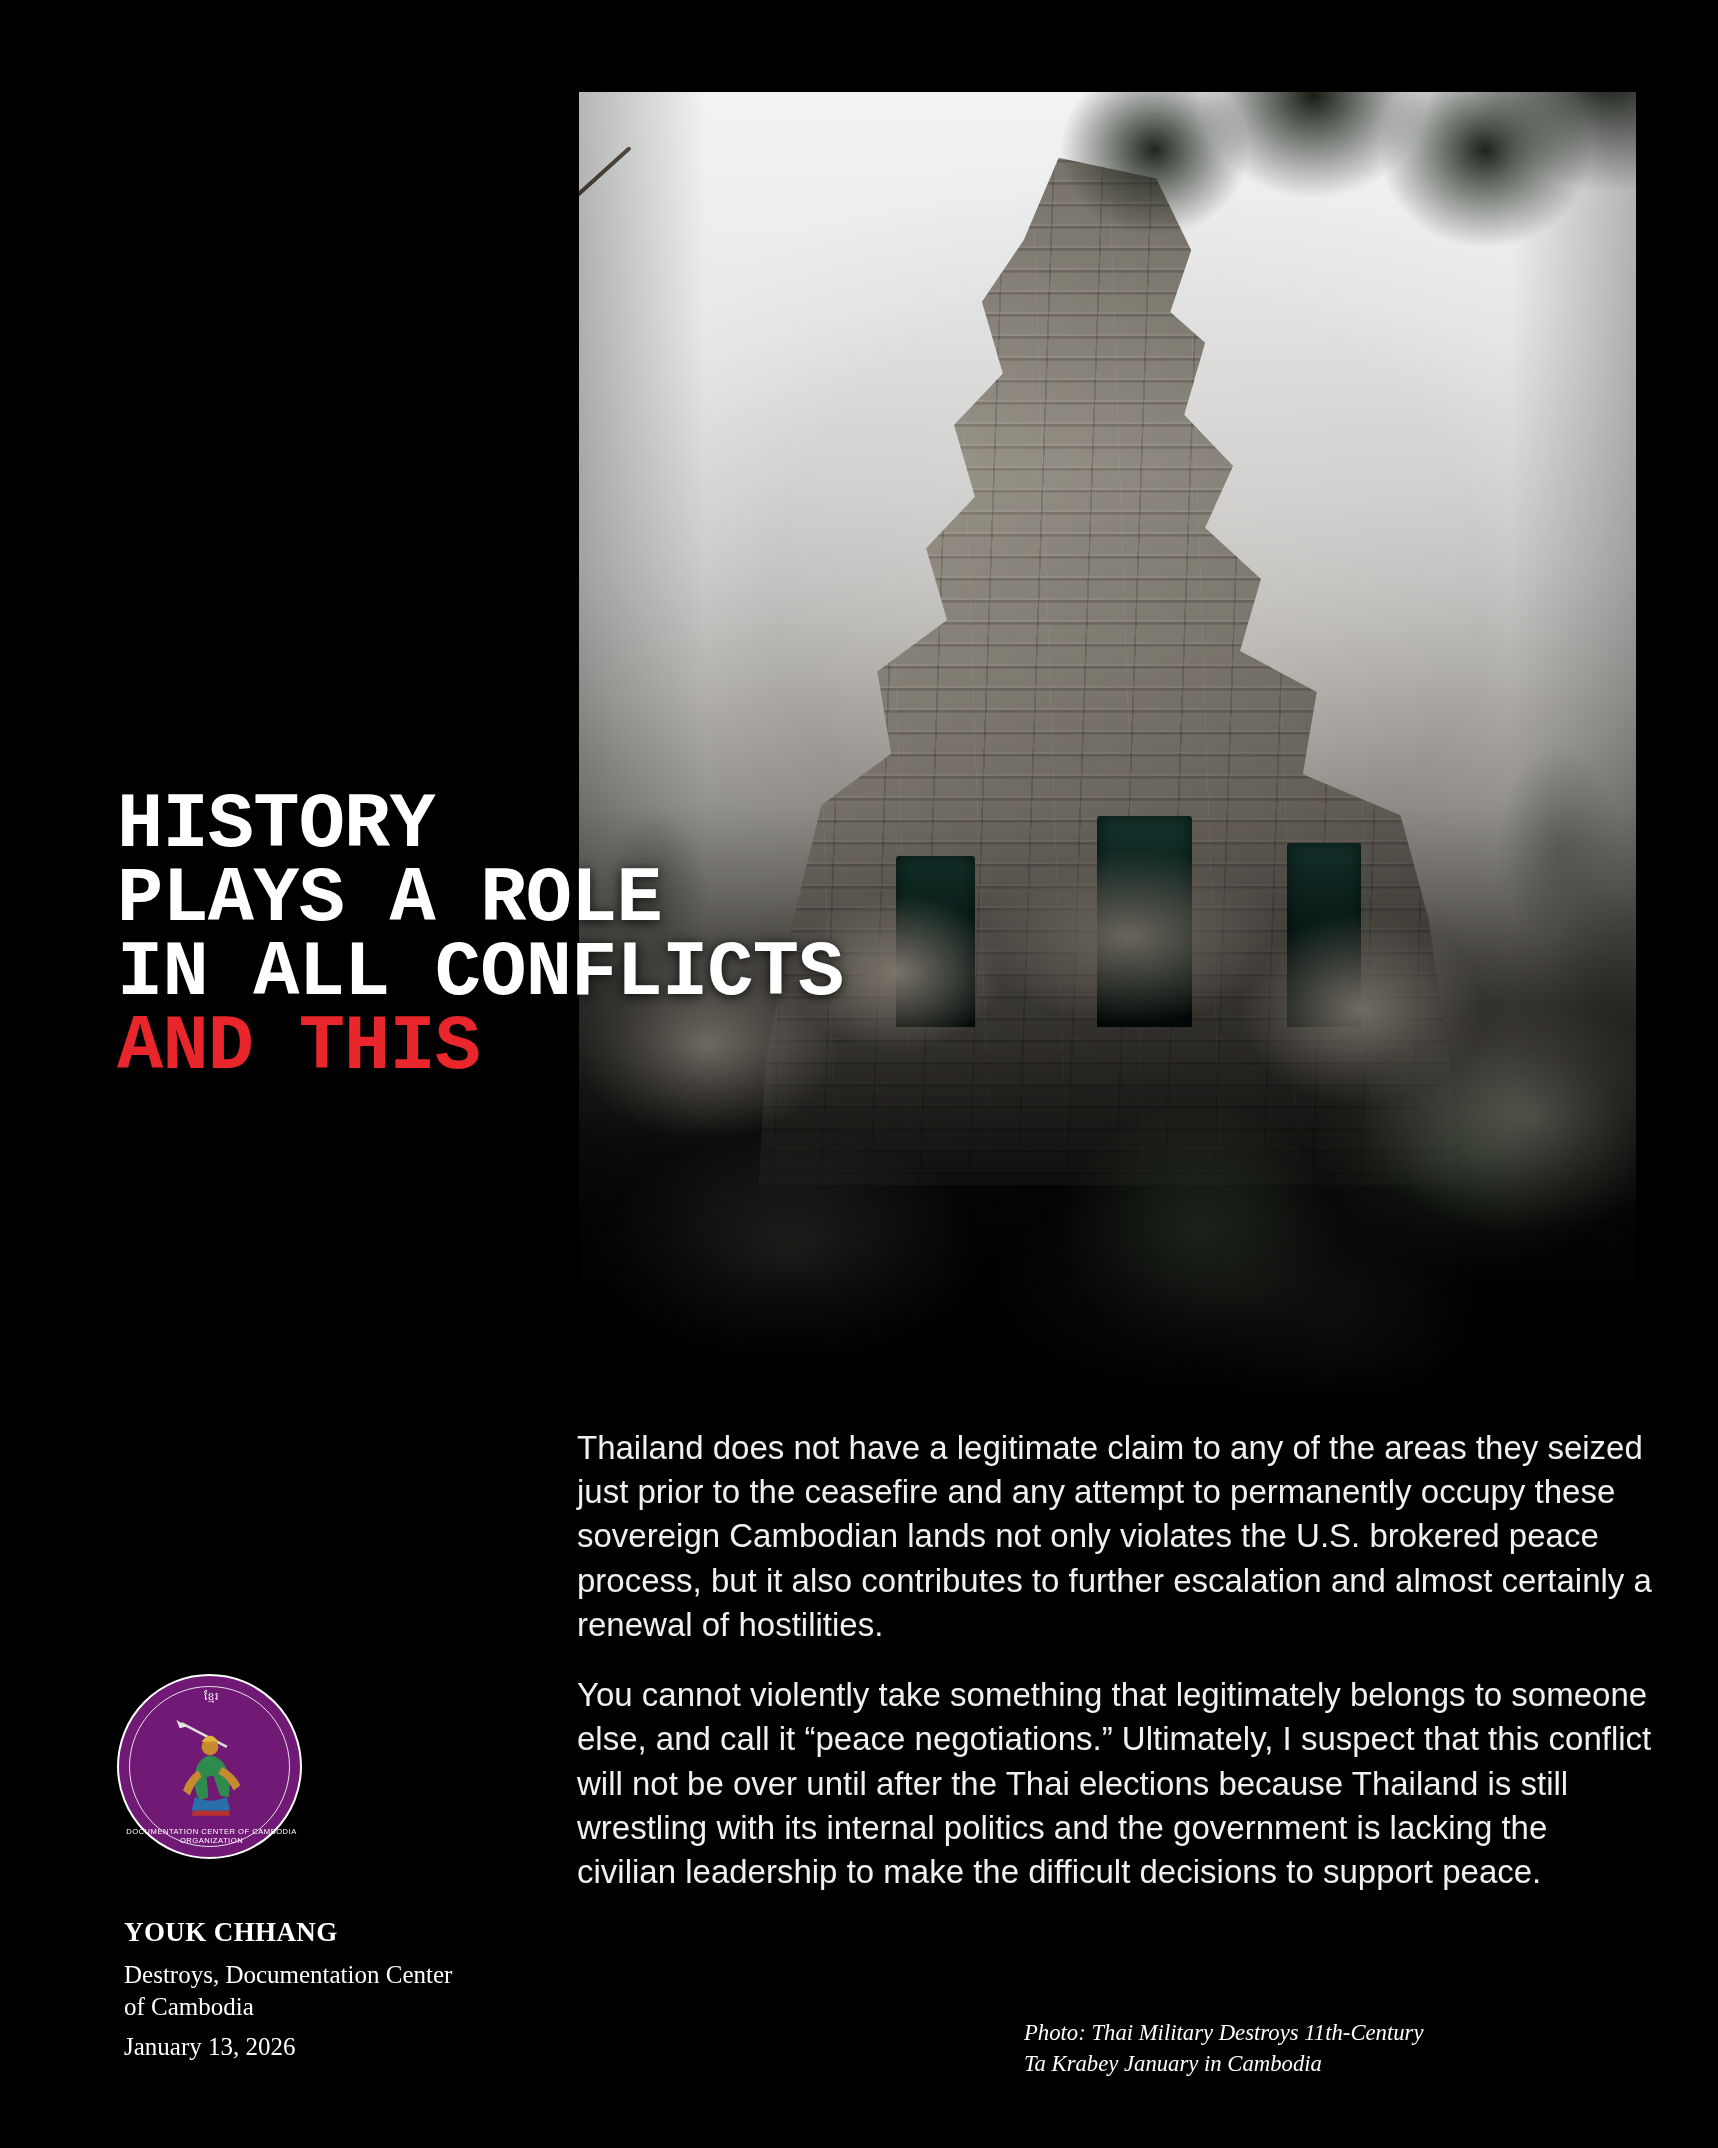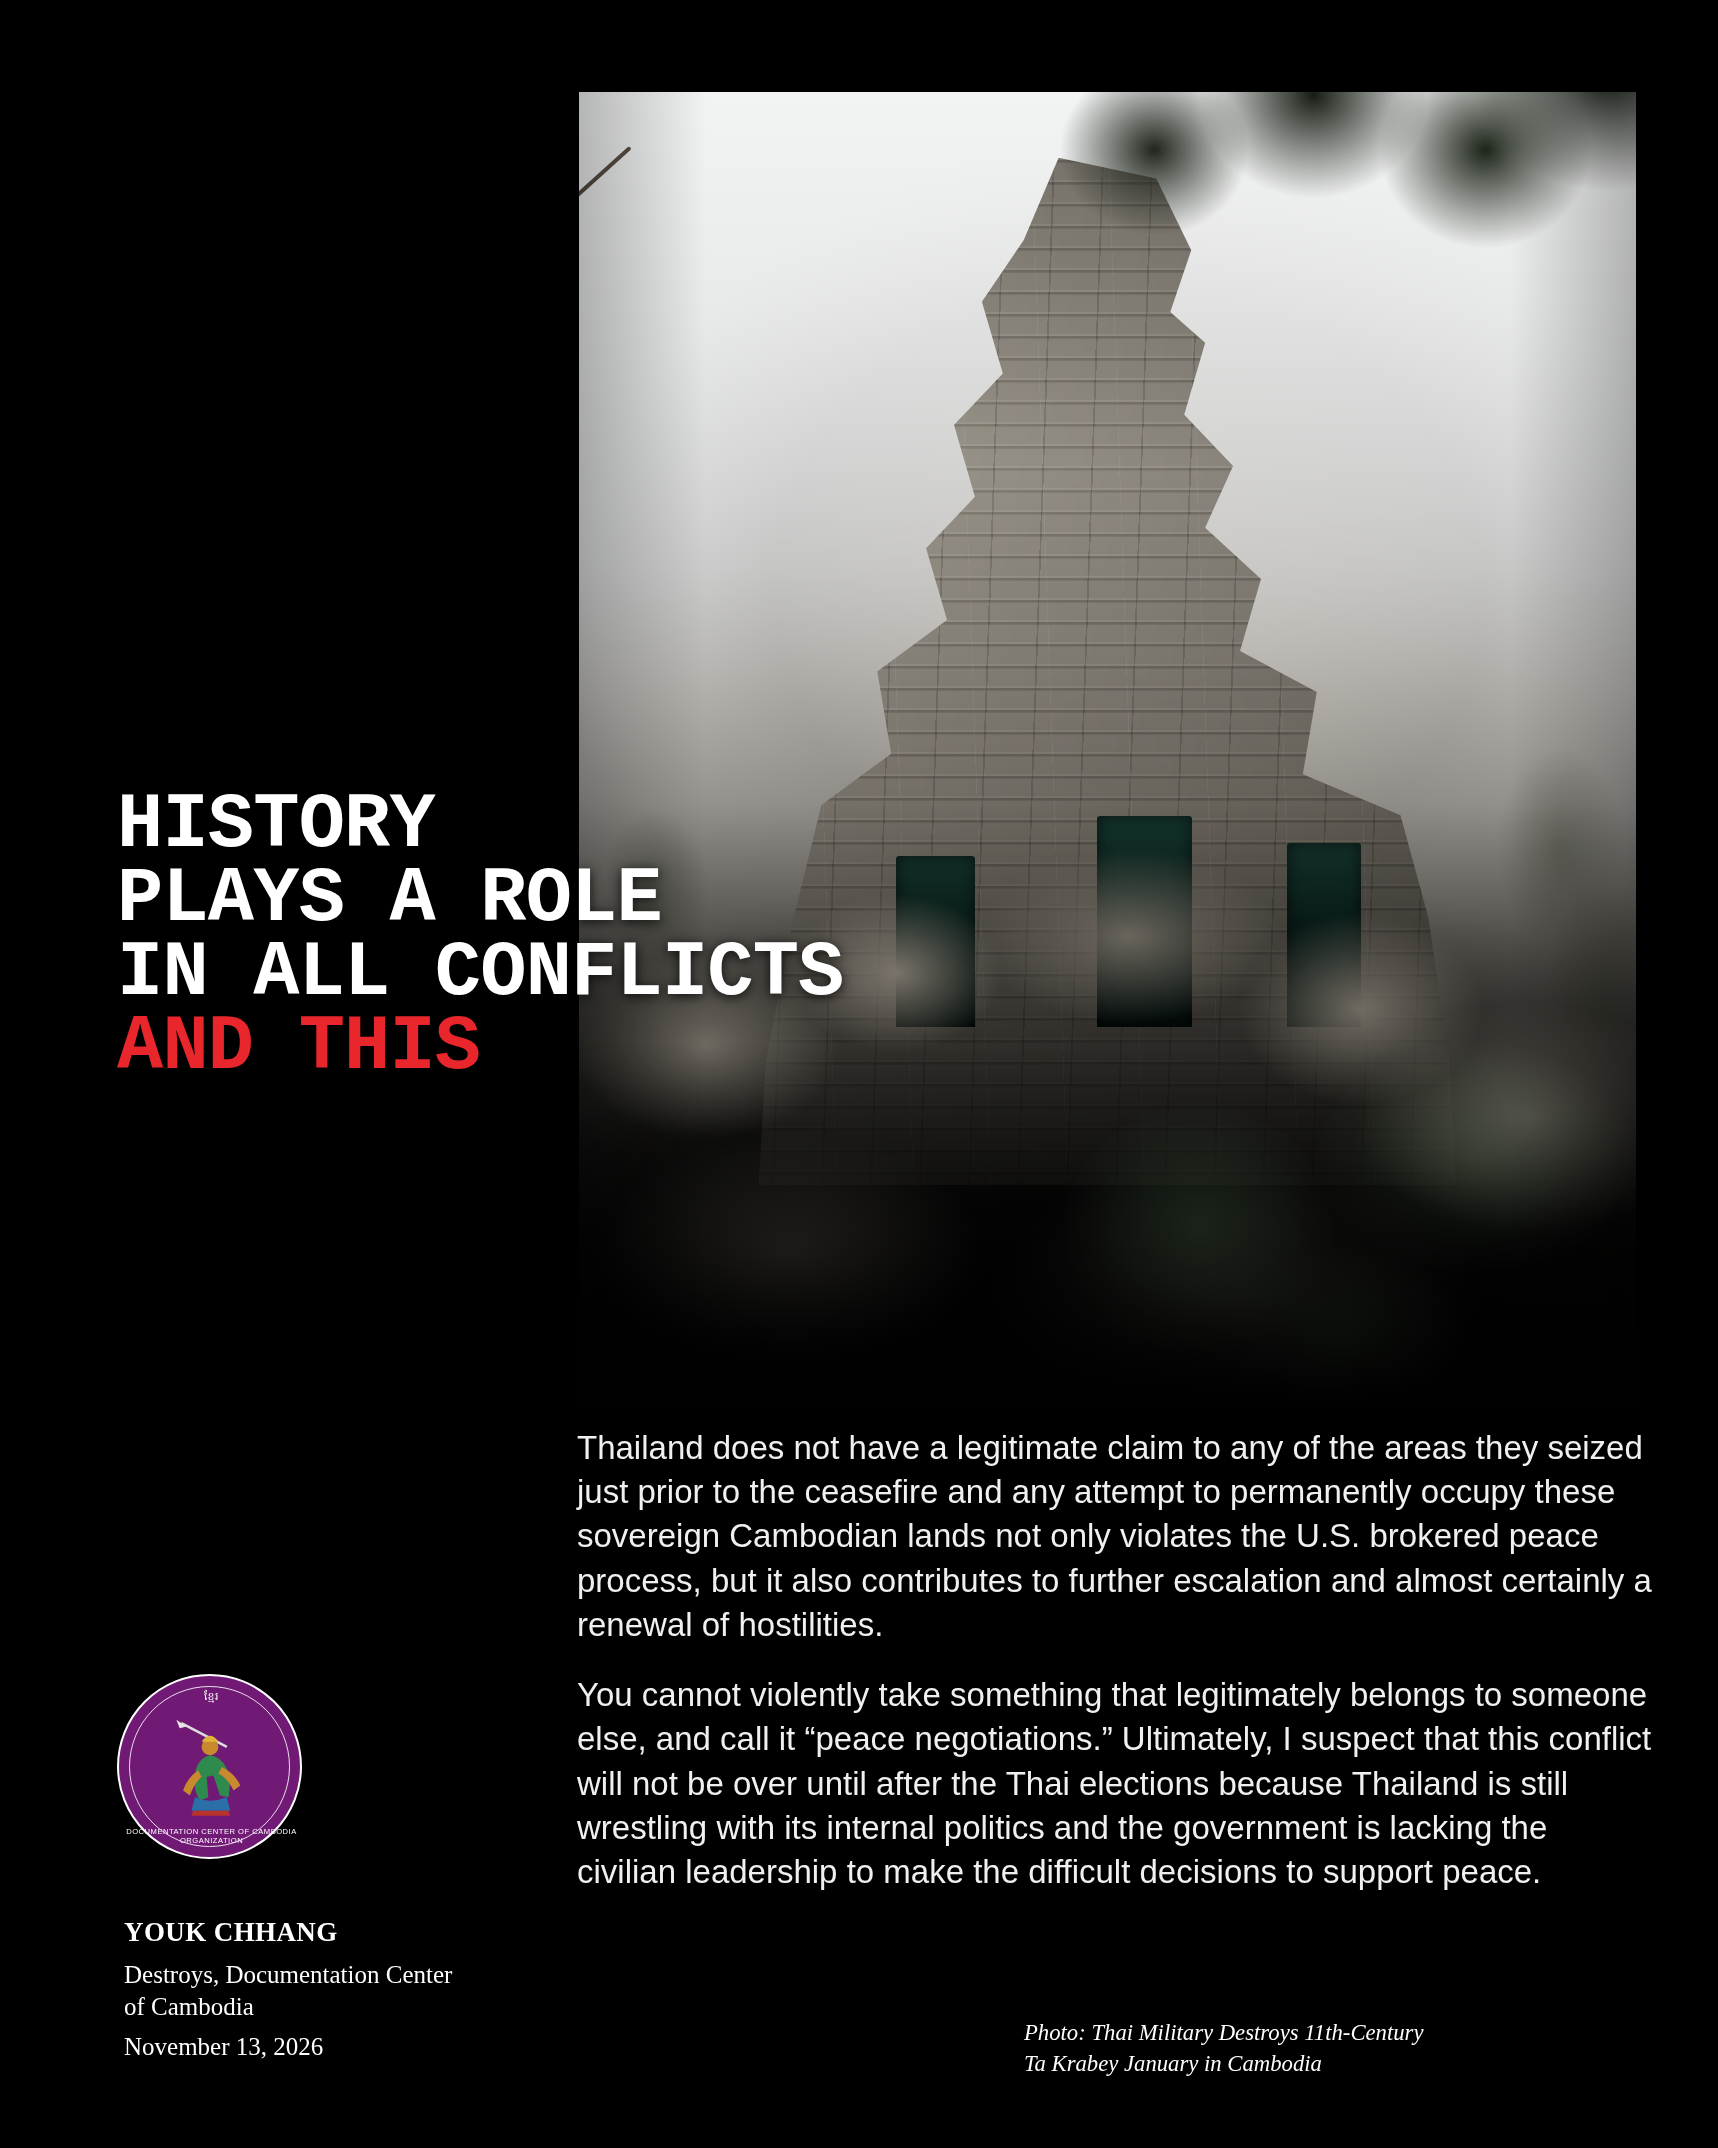--- a/index.html
+++ b/index.html
@@ -348,21 +348,21 @@
         <path d="M34 112 l42 0 l2 6 l-46 0 z" fill="#b8322e"></path>
       </svg>
       <div class="logo-text-bottom">DOCUMENTATION CENTER OF CAMBODIA ORGANIZATION</div>
     </div>
   </div>
 
   <div class="attribution">
     <div class="name">YOUK CHHANG</div>
     <div class="role">Destroys, Documentation Center</div>
     <div class="org">of Cambodia</div>
-    <div class="date">November 13, 2026</div>
+    <div class="date">January 13, 2026</div>
   </div>
 
   <div class="photo-credit">
     <div>Photo: Thai Military Destroys 11th-Century</div>
     <div>Ta Krabey January in Cambodia</div>
   </div>
 
 </div>
 
 

